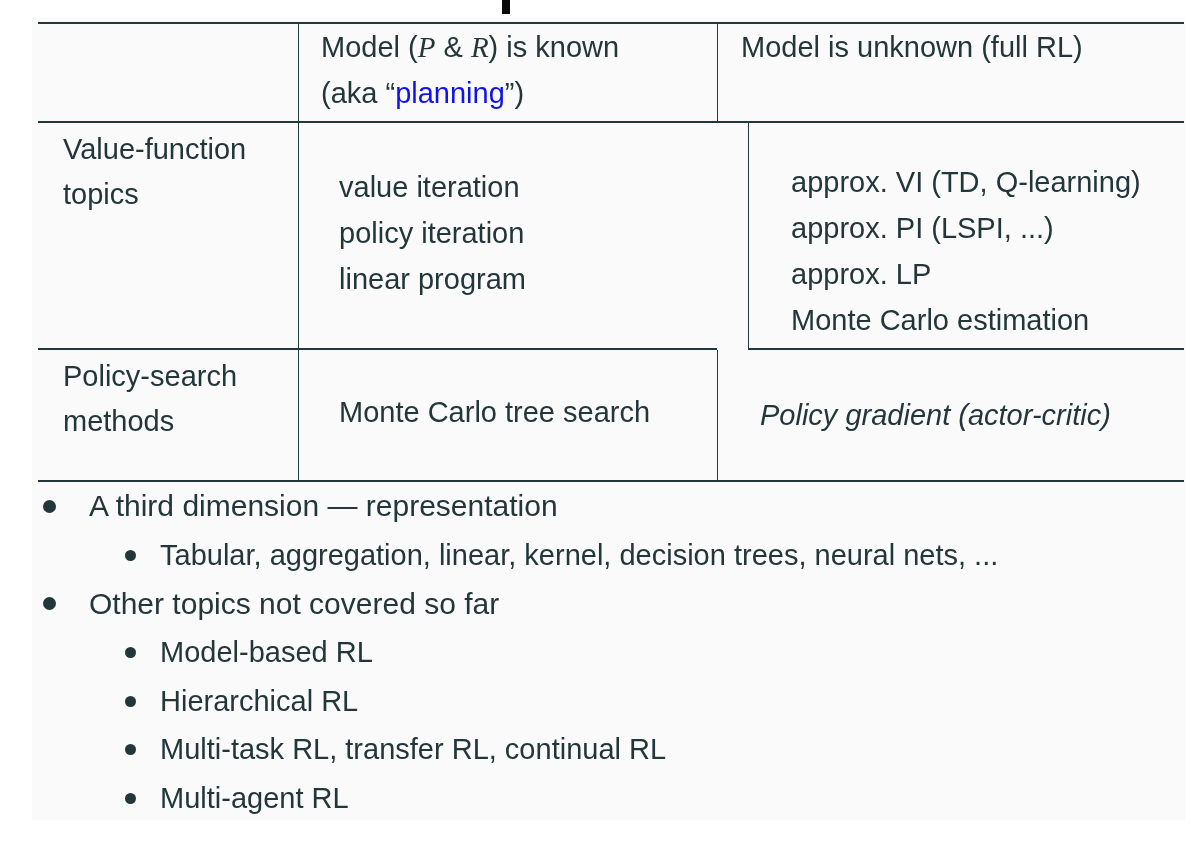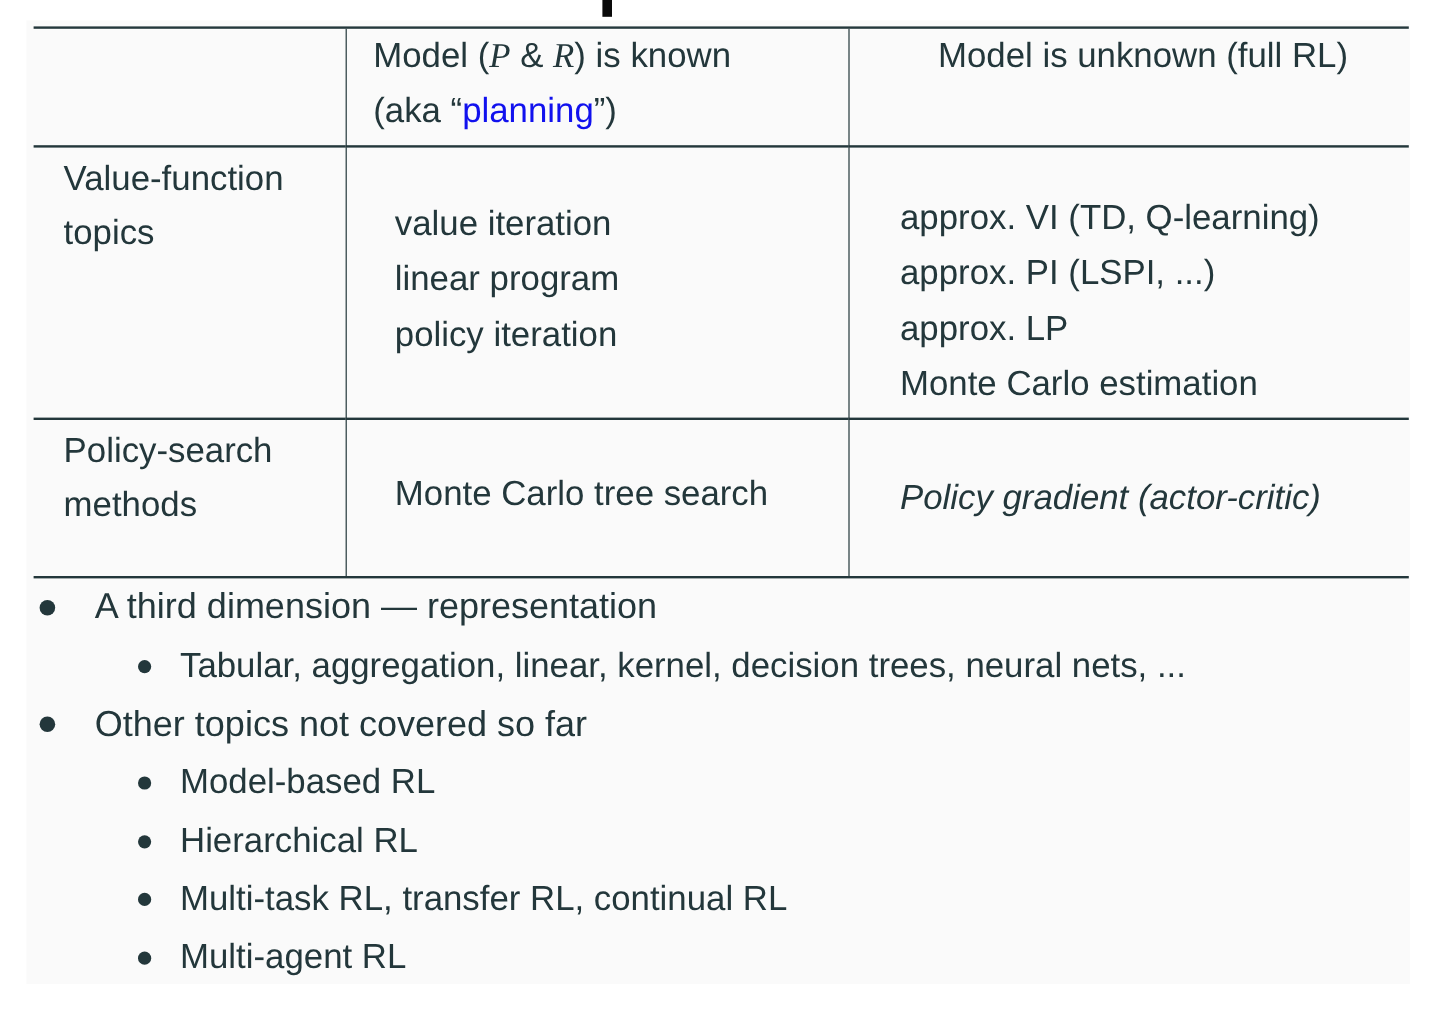--- a/index.html
+++ b/index.html
@@ -17,42 +17,42 @@
     color:var(--text);
     overflow:hidden;
   }
   
   .title-frag{
     position:absolute;left:502px;top:0;width:8px;height:14px;
     background:#0a0a0a;
   }
   
   .slide{
-    position:absolute;left:22px;top:17px;width:1153px;height:803px;
+    position:absolute;left:32px;top:17px;width:1153px;height:803px;
     background:var(--background);
   }
   
   .tbl{
     position:absolute;left:6px;top:5px;width:1146px;
     display:grid;
     grid-template-columns:260px 419px 467px;
     grid-template-rows:99px 227px 130px;
     border-top:2.5px solid var(--text);
     border-bottom:2.5px solid var(--text);
     font-size:29px;
   }
   .cell{overflow:hidden;}
   .cell.vline{border-left:1.5px solid var(--text);}
   .cell.hline-b{border-bottom:2px solid var(--text);}
   .cline{line-height:46px;white-space:nowrap;}
   .c-rowlabel{padding:4px 8px 0 25px;line-height:45px;}
   .c-head2{padding:0 0 0 22px;}
-  .c-head3{padding:0 0 0 23px;line-height:46px;white-space:nowrap;text-align:center;}
+  .c-head3{padding:0 0 0 23px;line-height:46px;white-space:nowrap;}
   .c-r1known{padding:41px 0 0 40px;}
-  .c-r1unknown{padding:36px 0 0 42px;}
+  .c-r1unknown{padding:36px 0 0 42px;margin-left:31px;}
   .c-r2known{padding:39px 0 0 40px;}
   .c-r2unknown{padding:42px 0 0 42px;font-style:italic;}
   .math{
     font-family:"Liberation Serif",serif;
     font-style:italic;
   }
   .link{color:var(--link);text-decoration:none;cursor:pointer;}
   
   .bullets{position:absolute;left:0;top:465px;width:100%;}
   .brow{display:flex;align-items:center;height:48.7px;white-space:nowrap;}
@@ -79,22 +79,22 @@
       <div class="cline"><span>Model (</span><span class="math">P</span><span> &amp; </span><span class="math">R</span><span>) is known</span></div>
       <div class="cline"><span>(aka “</span><a class="link">planning</a><span>”)</span></div>
     </div>
 
     <div class="cell vline hline-b c-head3">Model is unknown (full RL)</div>
 
     <div class="cell hline-b c-rowlabel">Value-function topics</div>
 
     <div class="cell vline hline-b c-r1known">
       <div class="cline">value iteration</div>
+      <div class="cline">policy iteration</div>
       <div class="cline">linear program</div>
-      <div class="cline">policy iteration</div>
     </div>
 
     <div class="cell vline hline-b c-r1unknown">
       <div class="cline">approx. VI (TD, Q-learning)</div>
       <div class="cline">approx. PI (LSPI, ...)</div>
       <div class="cline">approx. LP</div>
       <div class="cline">Monte Carlo estimation</div>
     </div>
 
     <div class="cell c-rowlabel">Policy-search methods</div>

